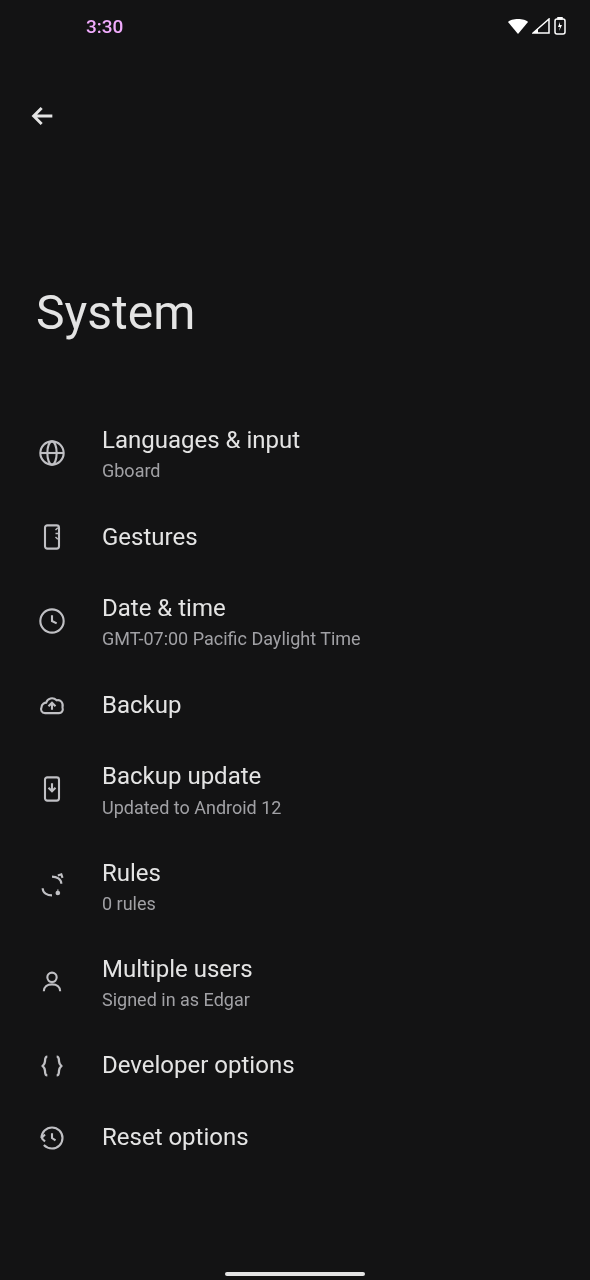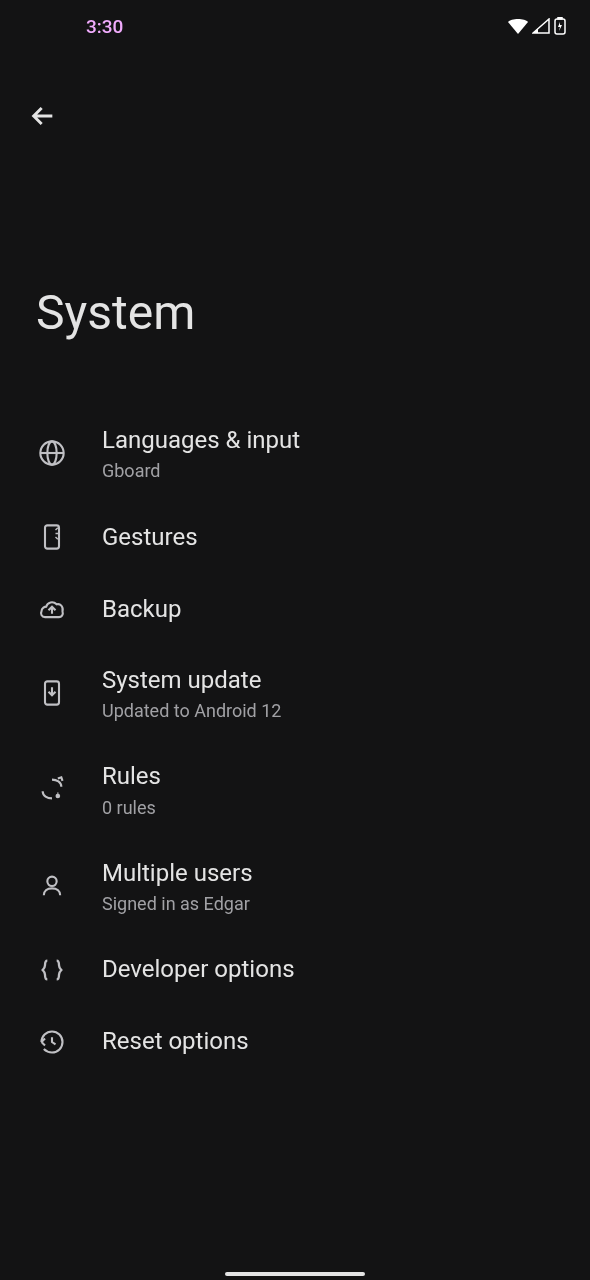--- a/index.html
+++ b/index.html
@@ -159,20 +159,32 @@
       <svg viewBox="0 0 24 24" fill="none" stroke="#c0c0c4" stroke-width="1.8">
         <rect x="6" y="2" width="12" height="20" rx="2"></rect>
         <path d="M15 6 L17 4 M15 9 L18 9 M15 12 L17 14" stroke-width="1.2"></path>
       </svg>
     </div>
     <div class="menu-text">
       <div class="menu-title">Gestures</div>
     </div>
   </div>
 
+  <div class="menu-item">
+    <div class="menu-icon">
+      <svg viewBox="0 0 24 24" fill="none" stroke="#c0c0c4" stroke-width="1.8">
+        <circle cx="12" cy="12" r="10"></circle>
+        <path d="M12 7 L12 12 L16 14"></path>
+      </svg>
+    </div>
+    <div class="menu-text">
+      <div class="menu-title">Date &amp; time</div>
+      <div class="menu-subtitle">GMT-07:00 Pacific Daylight Time</div>
+    </div>
+  </div>
 
   <div class="menu-item single">
     <div class="menu-icon">
       <svg viewBox="0 0 24 24" fill="none" stroke="#c0c0c4" stroke-width="1.8">
         <path d="M6 19 C 3 19, 2 16, 3 14 C 3 11, 6 10, 7 10 C 8 6, 13 5, 16 8 C 19 7, 22 10, 21 14 C 22 17, 20 19, 18 19 Z"></path>
         <path d="M12 16 L12 11 M9 13 L12 10 L15 13"></path>
       </svg>
     </div>
     <div class="menu-text">
       <div class="menu-title">Backup</div>
@@ -180,21 +192,21 @@
   </div>
 
   <div class="menu-item">
     <div class="menu-icon">
       <svg viewBox="0 0 24 24" fill="none" stroke="#c0c0c4" stroke-width="1.8">
         <rect x="6" y="2" width="12" height="20" rx="2"></rect>
         <path d="M12 7 L12 14 M9 11 L12 14 L15 11"></path>
       </svg>
     </div>
     <div class="menu-text">
-      <div class="menu-title">System update</div>
+      <div class="menu-title">Backup update</div>
       <div class="menu-subtitle">Updated to Android 12</div>
     </div>
   </div>
 
   <div class="menu-item">
     <div class="menu-icon">
       <svg viewBox="0 0 24 24" fill="none" stroke="#c0c0c4" stroke-width="1.8">
         <path d="M4 14 C 4 18, 8 20, 12 20 M 20 10 C 20 6, 16 4, 12 4"></path>
         <path d="M17 3 L20 2 L21 5"></path>
         <circle cx="17" cy="18" r="2" fill="#c0c0c4" stroke="none"></circle>

